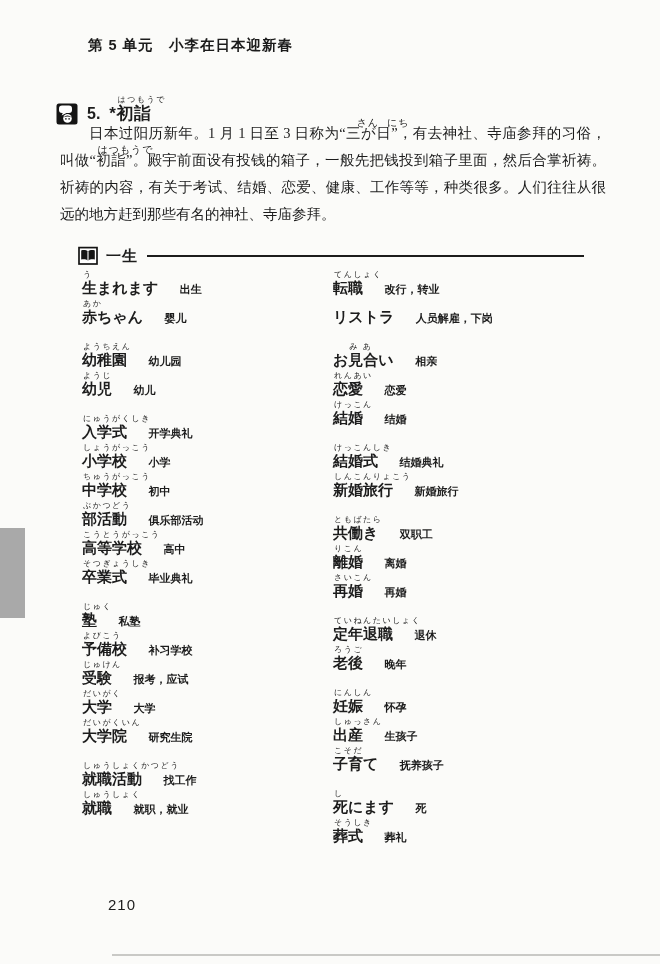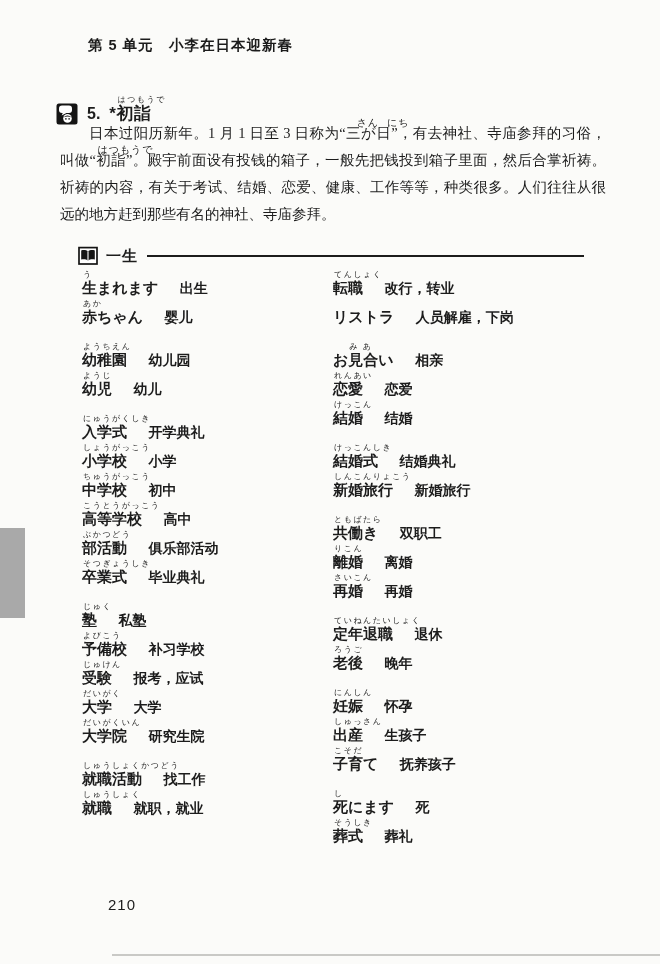--- a/index.html
+++ b/index.html
@@ -60,21 +60,21 @@
   
   .vcol{position:absolute;top:268px;}
   .vcol-left{left:82px;width:260px;}
   .vcol-right{left:333px;width:290px;}
   .vgroup{margin-bottom:14px;}
   .entry{
     position:relative;padding-top:11px;height:18px;
     white-space:nowrap;line-height:18px;
   }
   .jp{font-size:15px;font-weight:700;}
-  .cn{font-size:14px;font-weight:700;margin-left:17px;}
+  .cn{font-size:11px;font-weight:700;margin-left:17px;}
   
   .edge-tab{
     position:absolute;left:0;top:528px;width:25px;height:90px;
     background:var(--tab,#a9a9a9);
   }
   .page-number{
     position:absolute;left:108px;top:896px;
     font-size:15px;letter-spacing:1px;
   }
   .bottom-edge{
@@ -157,27 +157,27 @@
           <span class="jp"><span></span><span class="rw"><span class="kana">しょうがっこう</span><span>小学校</span></span><span></span></span>
           <span class="cn">小学</span>
         </div>
 
         <div class="entry">
           <span class="jp"><span></span><span class="rw"><span class="kana">ちゅうがっこう</span><span>中学校</span></span><span></span></span>
           <span class="cn">初中</span>
         </div>
 
         <div class="entry">
+          <span class="jp"><span></span><span class="rw"><span class="kana">ぶかつどう</span><span>部活動</span></span><span></span></span>
+          <span class="cn">俱乐部活动</span>
+        </div>
+
+        <div class="entry">
           <span class="jp"><span></span><span class="rw"><span class="kana">こうとうがっこう</span><span>高等学校</span></span><span></span></span>
           <span class="cn">高中</span>
-        </div>
-
-        <div class="entry">
-          <span class="jp"><span></span><span class="rw"><span class="kana">ぶかつどう</span><span>部活動</span></span><span></span></span>
-          <span class="cn">俱乐部活动</span>
         </div>
 
         <div class="entry">
           <span class="jp"><span></span><span class="rw"><span class="kana">そつぎょうしき</span><span>卒業式</span></span><span></span></span>
           <span class="cn">毕业典礼</span>
         </div>
       </div>
     <div class="vgroup">
 
         <div class="entry">

